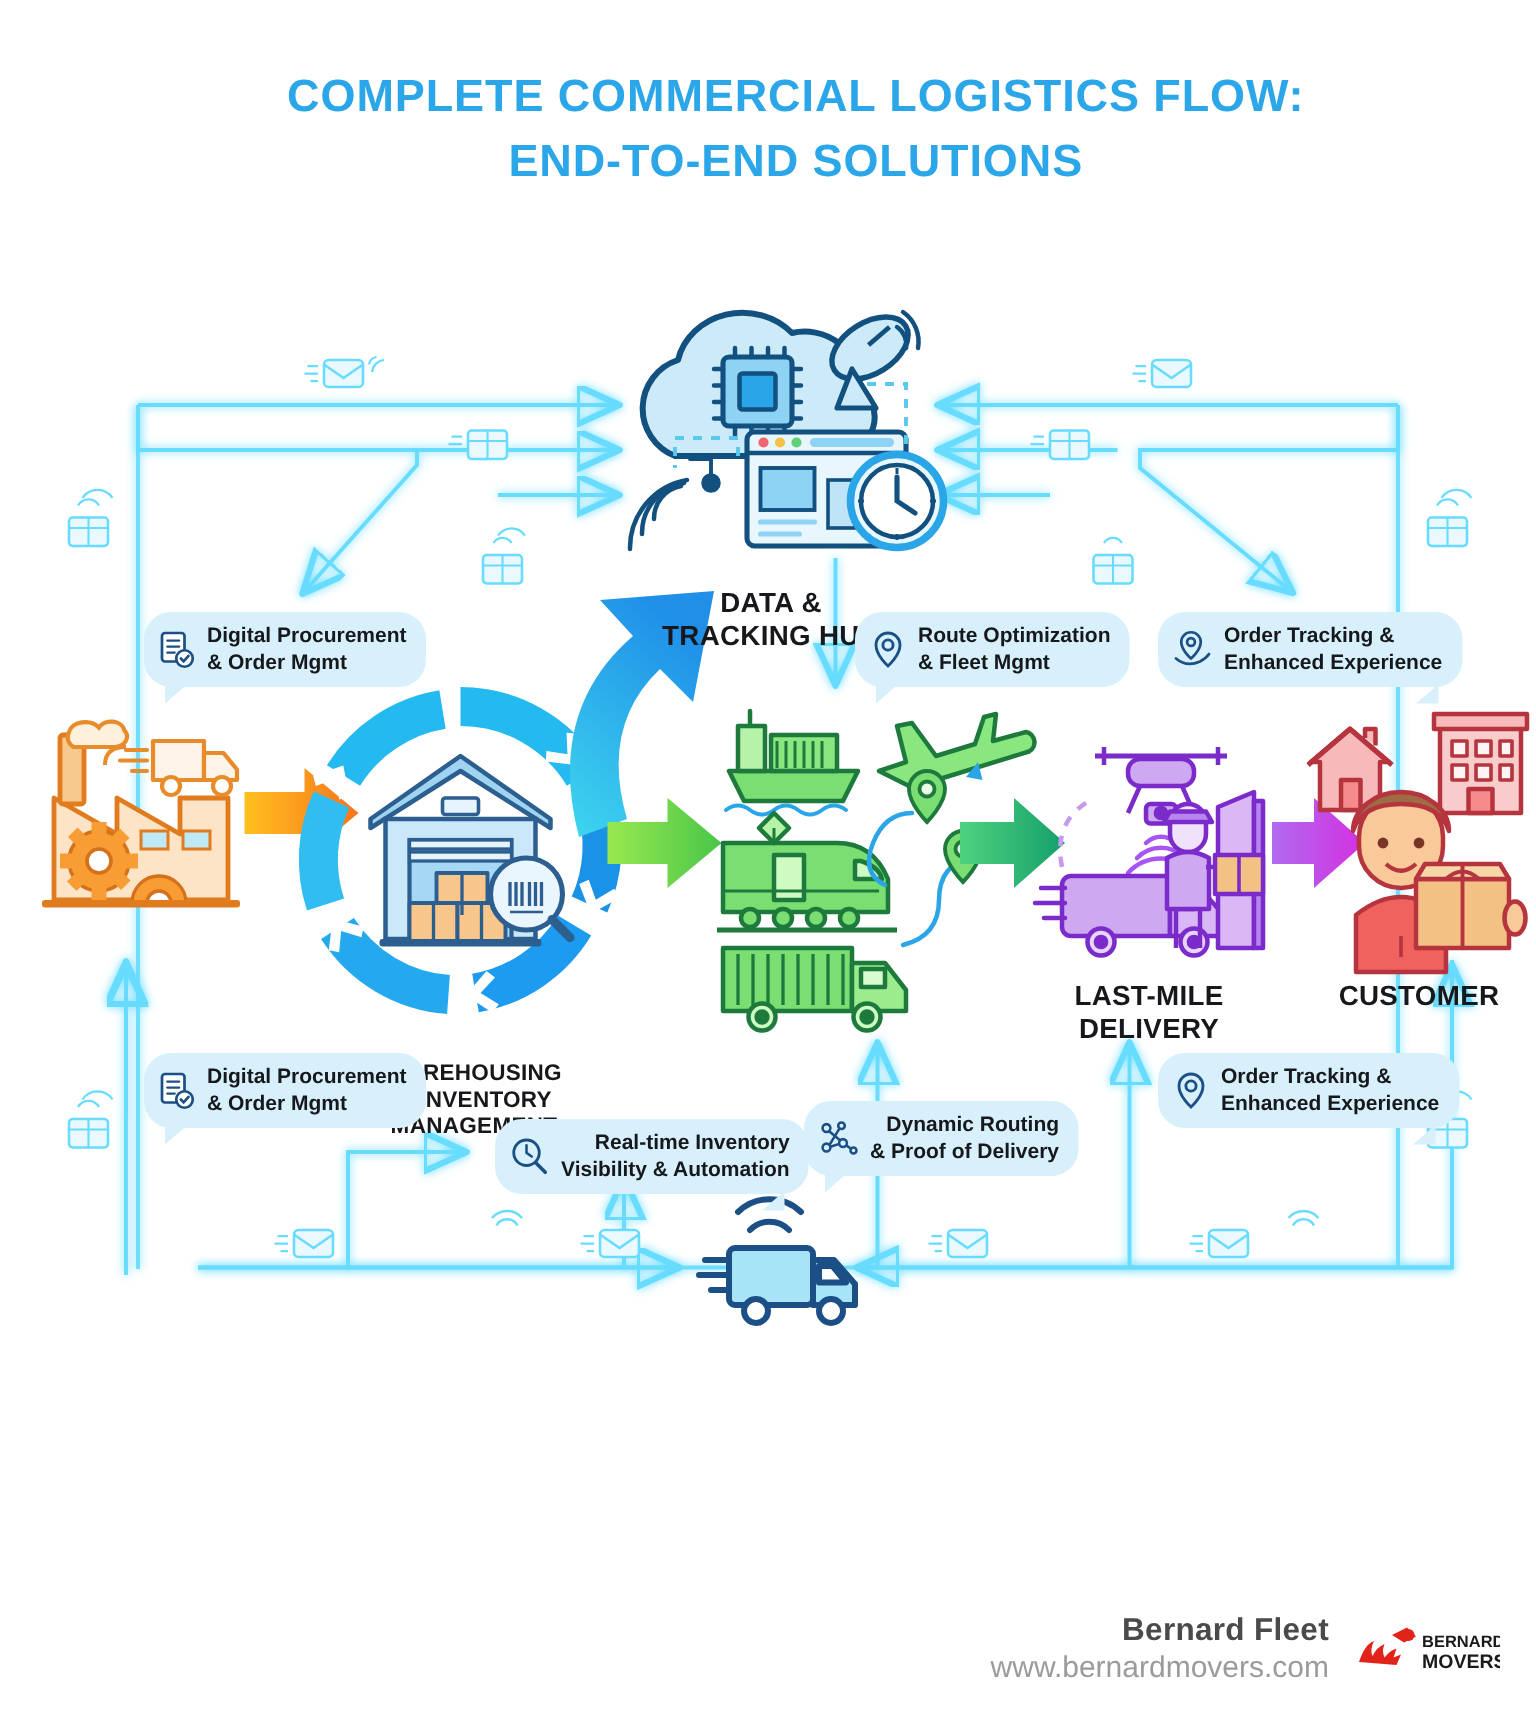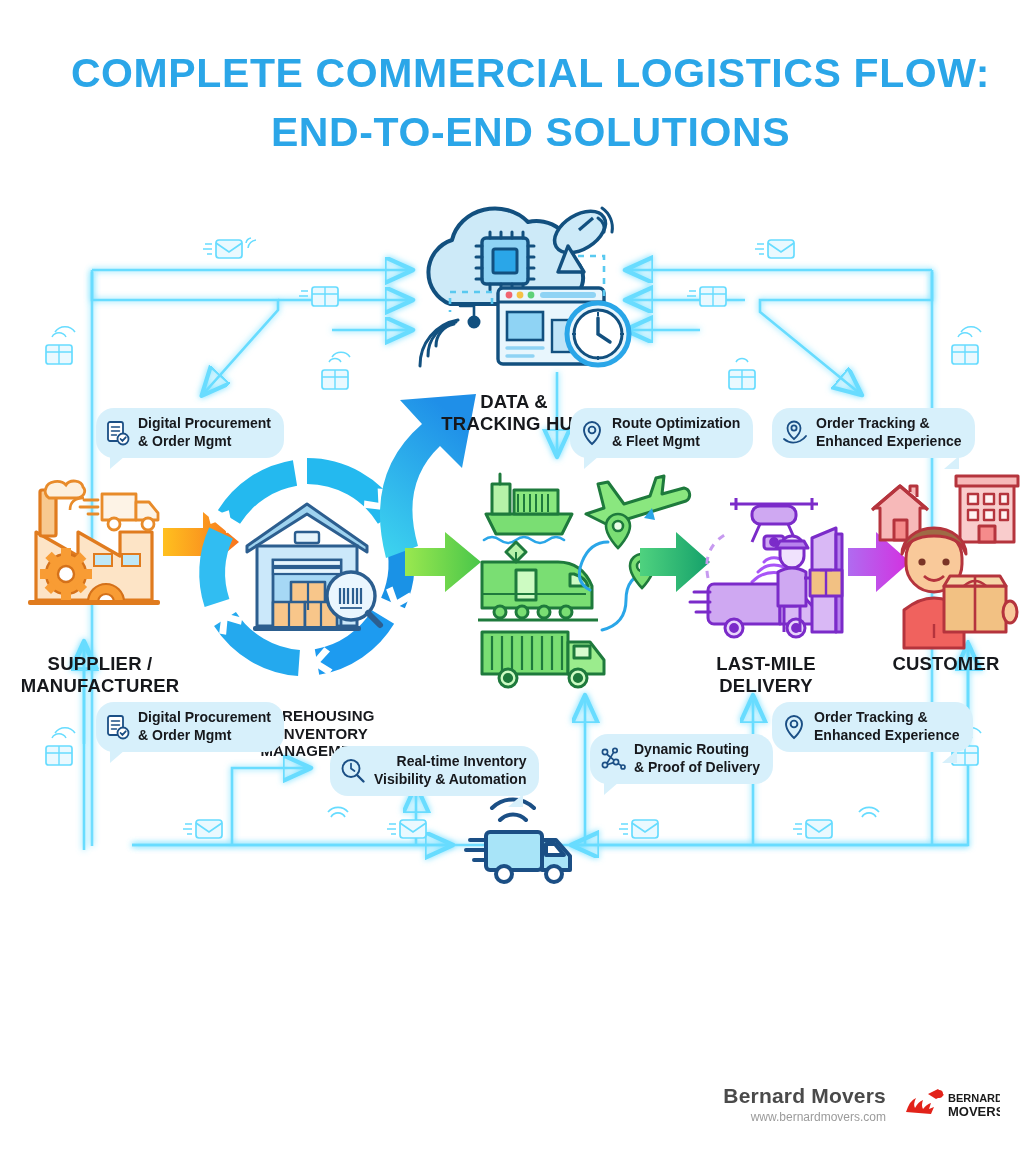--- a/index.html
+++ b/index.html
@@ -10,21 +10,21 @@
     overflow: hidden;
   }
   #stage { position: relative; width: 1024px; height: 1154px; background:#fff; }
 
   
   .title {
     position: absolute; left: 0; top: 44px; width: 1024px;
     text-align: center;
     color: #2ba6e8;
     font-weight: 800;
-    font-size: 41px;
+    font-size: 30px;
     letter-spacing: 0.6px;
     line-height: 1.43;
     text-transform: uppercase;
     padding-left: 37px;
   }
   .title .l2 { display:block; }
 
   
   svg.layer { position:absolute; left:0; top:0; width:1024px; height:1154px; overflow:visible; }
   svg.layer.back { z-index: 1; }
@@ -86,28 +86,28 @@
     line-height: 1.28;
     white-space: pre-line;
   }
   .callout .cicon { flex: 0 0 auto; display:block; }
 
   #co-digital-top    { left: 96px;  top: 408px; }
   #co-route          { left: 570px; top: 408px; }
   #co-ordertrack-top { left: 772px; top: 408px; }
   #co-digital-bot    { left: 96px;  top: 702px; }
   #co-realtime       { left: 330px; top: 746px; text-align: right; }
-  #co-dynamic        { left: 590px; top: 734px; }
+  #co-dynamic        { left: 536px; top: 734px; text-align: right; }
   #co-ordertrack-bot { left: 772px; top: 702px; }
 
   
   .footer { position:absolute; right: 24px; bottom: 30px; display:flex; align-items:center; gap:18px; z-index:8;}
   .footer-txt { text-align: right; }
   .brand-name { font-size: 21px; font-weight: 800; color:#4a4a4a; letter-spacing:.2px; }
-  .brand-url  { font-size: 12px; color:#9b9b9b; margin-top: 2px; }
+  .brand-url  { font-size: 20px; color:#9b9b9b; margin-top: 2px; }
   .brand-logo { display:block; }
 </style>
 </head>
 <body>
 
 <div id="stage">
 
   <div class="title">
     <span>Complete Commercial Logistics Flow:</span>
     <span class="l2">End-to-End Solutions</span>
@@ -622,22 +622,20 @@
             <circle cx="38" cy="68" r="8"></circle>
             <circle cx="88" cy="68" r="8"></circle>
           </g>
         <g stroke-linecap="round" stroke-width="4">
             <path d="M4,34 h16 M0,44 h20 M8,54 h12"></path>
           </g>
       </g>
     </g>
   </svg>
 
-  <div class="node-label" id="lbl-supplier">SUPPLIER /
-MANUFACTURER</div>
   <div class="node-label" id="lbl-warehouse">WAREHOUSING
 &amp; INVENTORY
 MANAGEMENT</div>
   <div class="node-label" id="lbl-hub">DATA &amp;
 TRACKING HUB</div>
   <div class="node-label" id="lbl-lastmile">LAST-MILE
 DELIVERY</div>
   <div class="node-label" id="lbl-customer">CUSTOMER</div>
 
   <div class="callout tail-bl" id="co-digital-top">
@@ -714,21 +712,21 @@
     <svg class="cicon" width="24" height="26" viewBox="0 0 24 26">
       <path d="M12,2 a8,8 0 0 1 8,8 c0,7 -8,14 -8,14 s-8,-7 -8,-14 a8,8 0 0 1 8,-8 z" fill="none" stroke="#1b4f85" stroke-width="1.9"></path>
       <circle cx="12" cy="10" r="3.4" fill="none" stroke="#1b4f85" stroke-width="1.9"></circle>
     </svg>
     <div class="ctext">Order Tracking &amp;
 Enhanced Experience</div>
   </div>
 
   <div class="footer">
     <div class="footer-txt">
-      <div class="brand-name">Bernard Movers</div>
+      <div class="brand-name">Bernard Fleet</div>
       <div class="brand-url">www.bernardmovers.com</div>
     </div>
     <svg class="brand-logo" width="96" height="36" viewBox="0 0 96 36">
       <g fill="#e2231a">
         <path d="M2,26 q4,-12 10,-14 q-3,6 -1,10 q3,-6 8,-8 q-2,5 0,9 q4,-5 8,-6 l-2,6 l5,-2 l-3,7 z"></path>
         <path d="M24,8 l10,-5 l6,6 l-8,4 z"></path>
         <circle cx="35" cy="8" r="4"></circle>
       </g>
       <text x="44" y="16" font-family="Liberation Sans, sans-serif" font-size="11" font-weight="bold" fill="#1a1a1a">BERNARD</text>
       <text x="44" y="30" font-family="Liberation Sans, sans-serif" font-size="13" font-weight="bold" fill="#1a1a1a">MOVERS</text>

